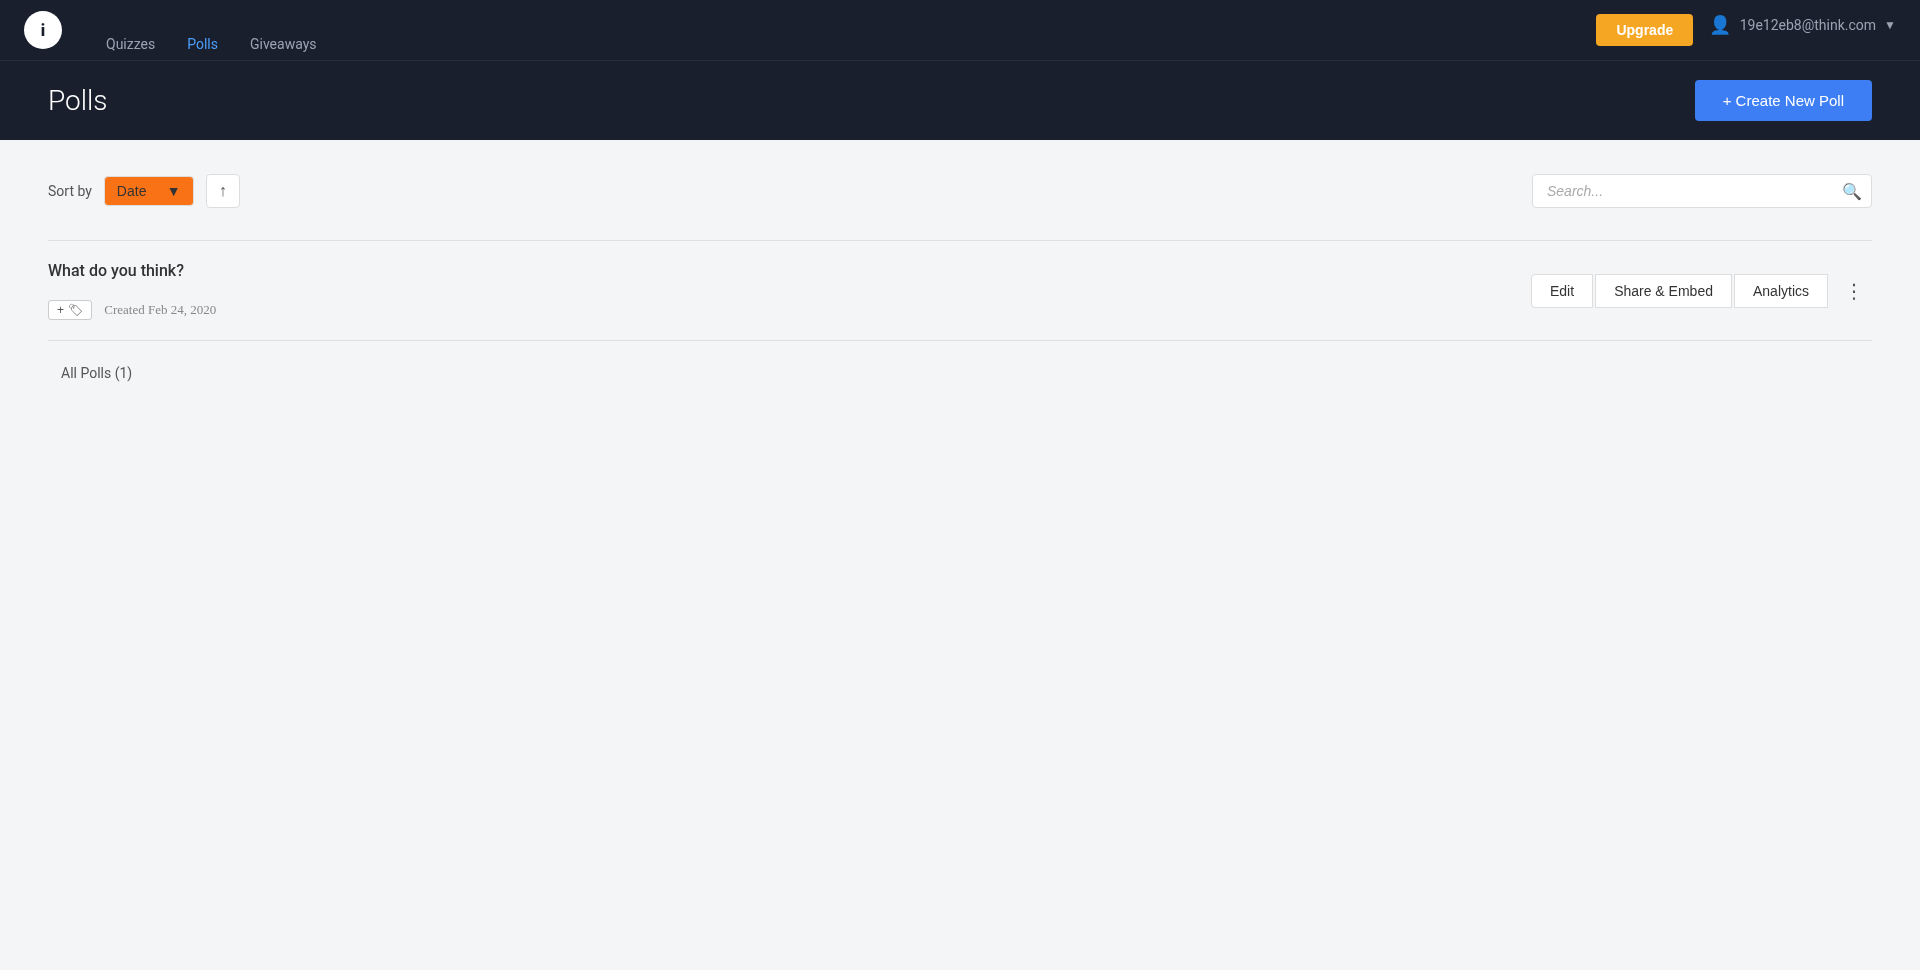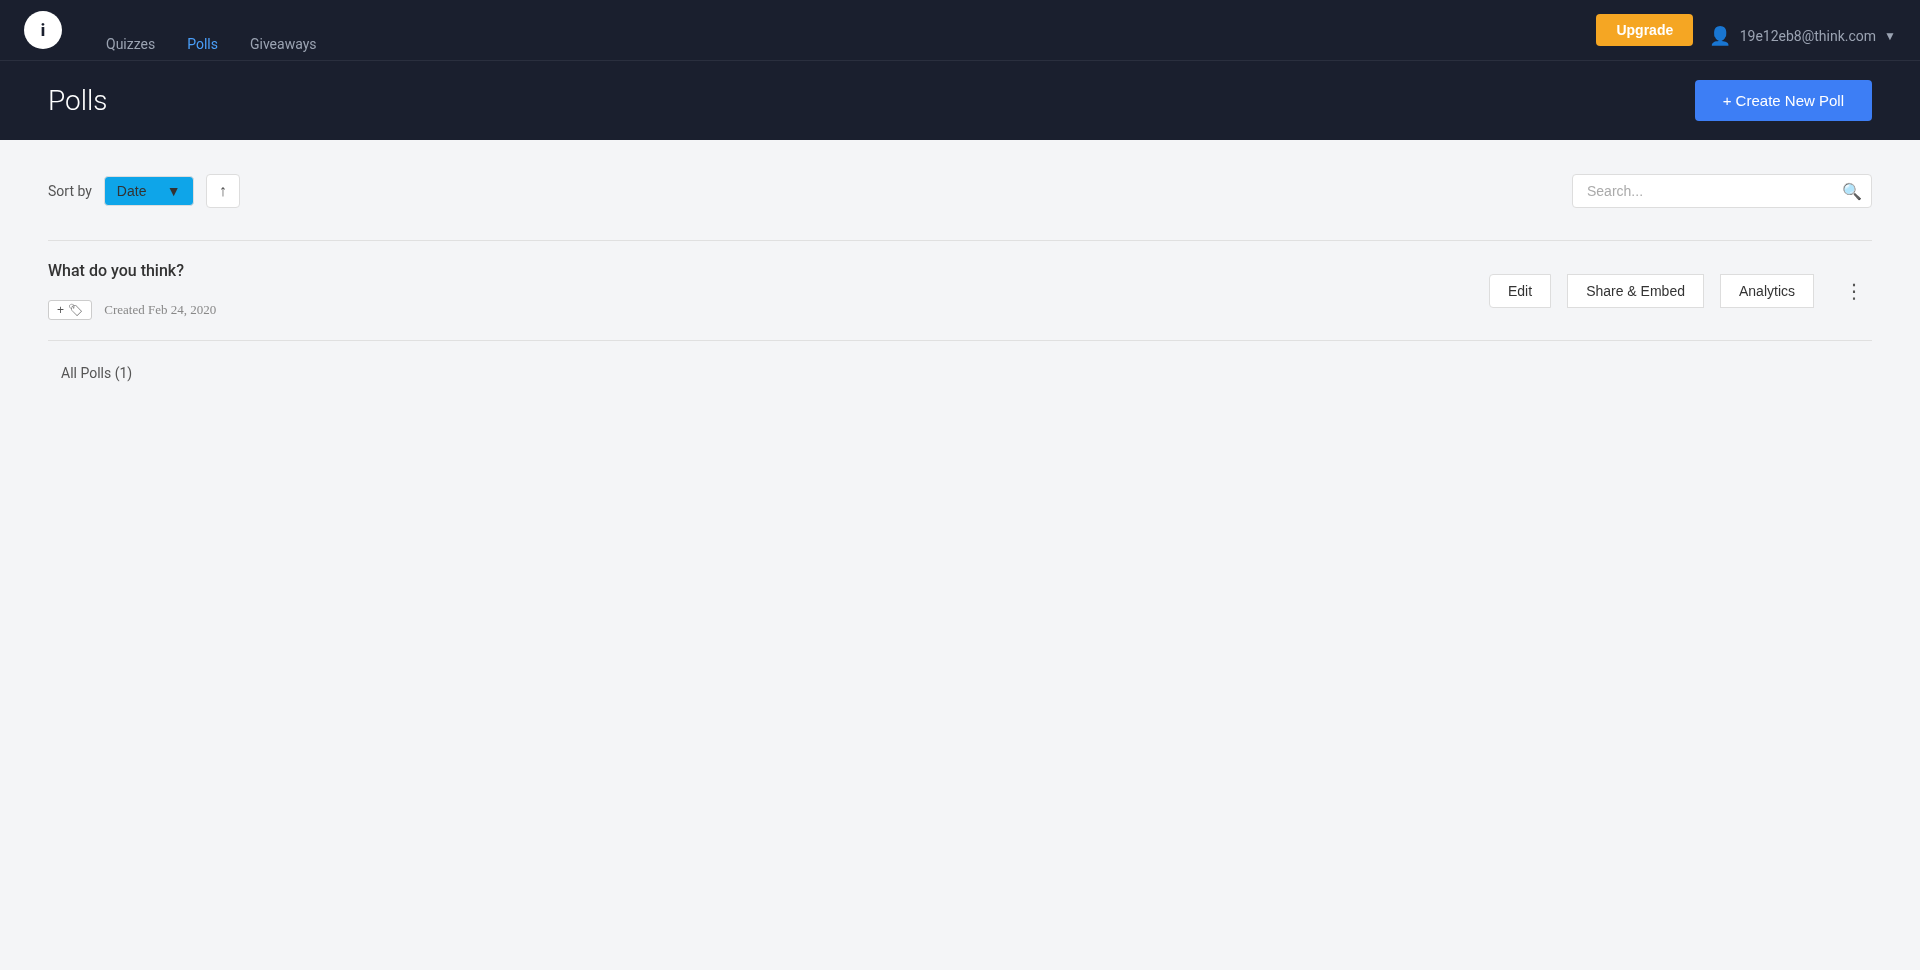--- a/index.html
+++ b/index.html
@@ -61,21 +61,21 @@
       margin-top: 28px;
     }
 
     .nav-item.active {
       color: #4a9ef8;
     }
 
     .header-right {
       margin-left: auto;
       display: flex;
-      align-items: flex-end;
+      align-items: flex-start;
       gap: 16px;
     }
 
     .upgrade-btn {
       background: #f5a623;
       color: white;
       border: none;
       padding: 8px 20px;
       border-radius: 4px;
       font-size: 14px;
@@ -148,21 +148,21 @@
       font-size: 14px;
     }
 
     .sort-select {
       display: flex;
       align-items: center;
       gap: 8px;
       border: 1px solid #ddd;
       border-radius: 4px;
       padding: 6px 12px;
-      background: #0ea5e9;
+      background: #f97316;
       font-size: 14px;
       color: #333;
       cursor: pointer;
     }
 
     .sort-select select {
       border: none;
       outline: none;
       font-size: 14px;
       color: #333;
@@ -189,24 +189,25 @@
     .search-container {
       margin-left: auto;
       position: relative;
     }
 
     .search-input {
       border: 1px solid #ddd;
       border-radius: 4px;
       padding: 8px 40px 8px 14px;
       font-size: 14px;
-      width: 300px;
+      width: 340px;
       outline: none;
       background: white;
       color: #000000;
+      font-style: italic;
     }
 
     .search-input::placeholder {
       color: #aaa;
     }
 
     .search-icon-btn {
       position: absolute;
       right: 10px;
       top: 50%;
@@ -262,21 +263,21 @@
 
     .created-date {
       font-size: 13px;
       color: #888;
       font-family: Liberation Serif, serif;
     }
 
     .poll-actions {
       display: flex;
       align-items: center;
-      gap: 16px;
+      gap: 2px;
     }
 
     .action-btn {
       border: 1px solid #ddd;
       background: white;
       padding: 8px 18px;
       font-size: 14px;
       color: #333;
       cursor: pointer;
       border-radius: 0;

